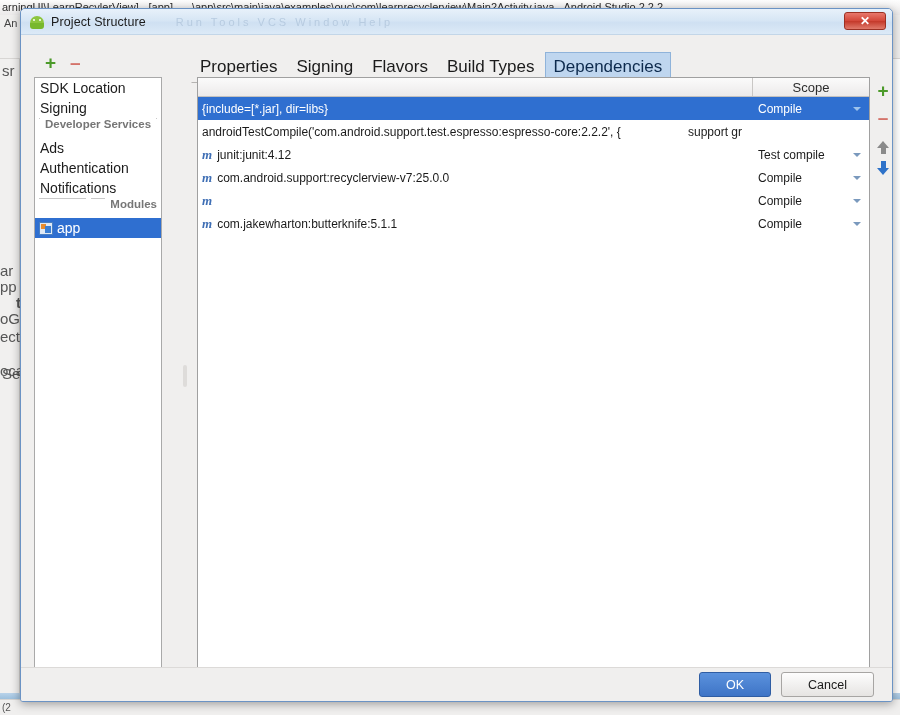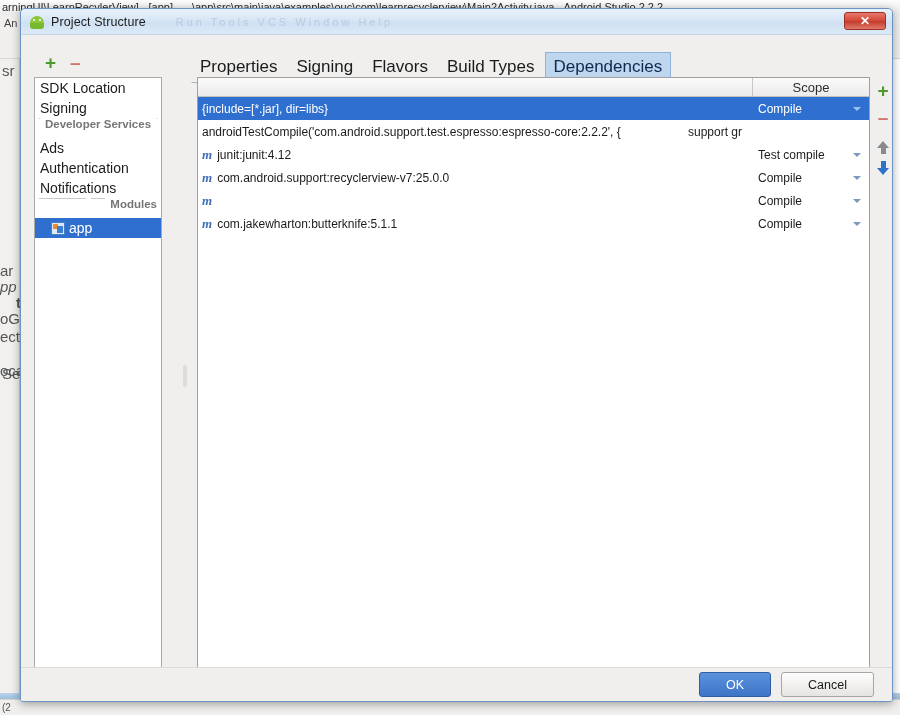--- a/index.html
+++ b/index.html
@@ -128,21 +128,21 @@
     background: #fff; border: 1px solid #a9a9a9;
     overflow: hidden;
   }
   .side-item {
     height: 20px; line-height: 20px;
     font-size: 14px; color: #1b1b1b;
     padding-left: 5px; cursor: pointer; white-space: nowrap;
   }
   .side-item.selected {
     background: #2f6fd0; color: #fff;
-    display: flex; align-items: center; gap: 4px; padding-left: 16px;
+    display: flex; align-items: center; gap: 4px; padding-left: 4px;
   }
   .side-group {
     height: 20px; display: flex; gap: 5px;
     padding: 0 4px;
     font-size: 11.5px; font-weight: bold; color: #767676;
     white-space: nowrap;
   }
   .side-group .line { flex: 1 1 auto; height: 1px; background: #c9c9c9; }
   .side-group.modules .label { order: 2; }
   .module-icon {
@@ -284,21 +284,21 @@
 <div id="ide-window">
   <div id="ide-editor-bg"></div>
   <div id="ide-leftpanel"></div>
 
   <div id="ide-titlebar">arningUI\LearnRecylerView] - [app] - ...\app\src\main\java\examples\ouc\com\learnrecyclerview\Main2Activity.java - Android Studio 2.2.2</div>
   <div id="ide-menubar">An</div>
   <div id="ide-toolbar"></div>
 
   <div class="ide-ghost" style="left:2px;top:62px;width:18px;">sr</div>
   <div class="ide-ghost" style="left:0px;top:262px;width:20px;">ar</div>
-  <div class="ide-ghost" style="left:0px;top:278px;width:20px;font-style:italic;">pp</div>
+  <div class="ide-ghost" style="left:0px;top:278px;width:20px;">pp</div>
   <div class="ide-ghost" style="left:16px;top:294px;width:20px;font-weight:bold;">tie</div>
   <div class="ide-ghost" style="left:0px;top:310px;width:20px;">oG</div>
   <div class="ide-ghost" style="left:0px;top:328px;width:20px;">ect</div>
   <div class="ide-ghost" style="left:2px;top:365px;width:20px;">Se</div>
   <div class="ide-ghost" style="left:0px;top:362px;width:20px;">oca</div>
 
   <div id="ide-bluebar"></div>
   <div id="ide-statusbar">(2</div>
 </div>
 

